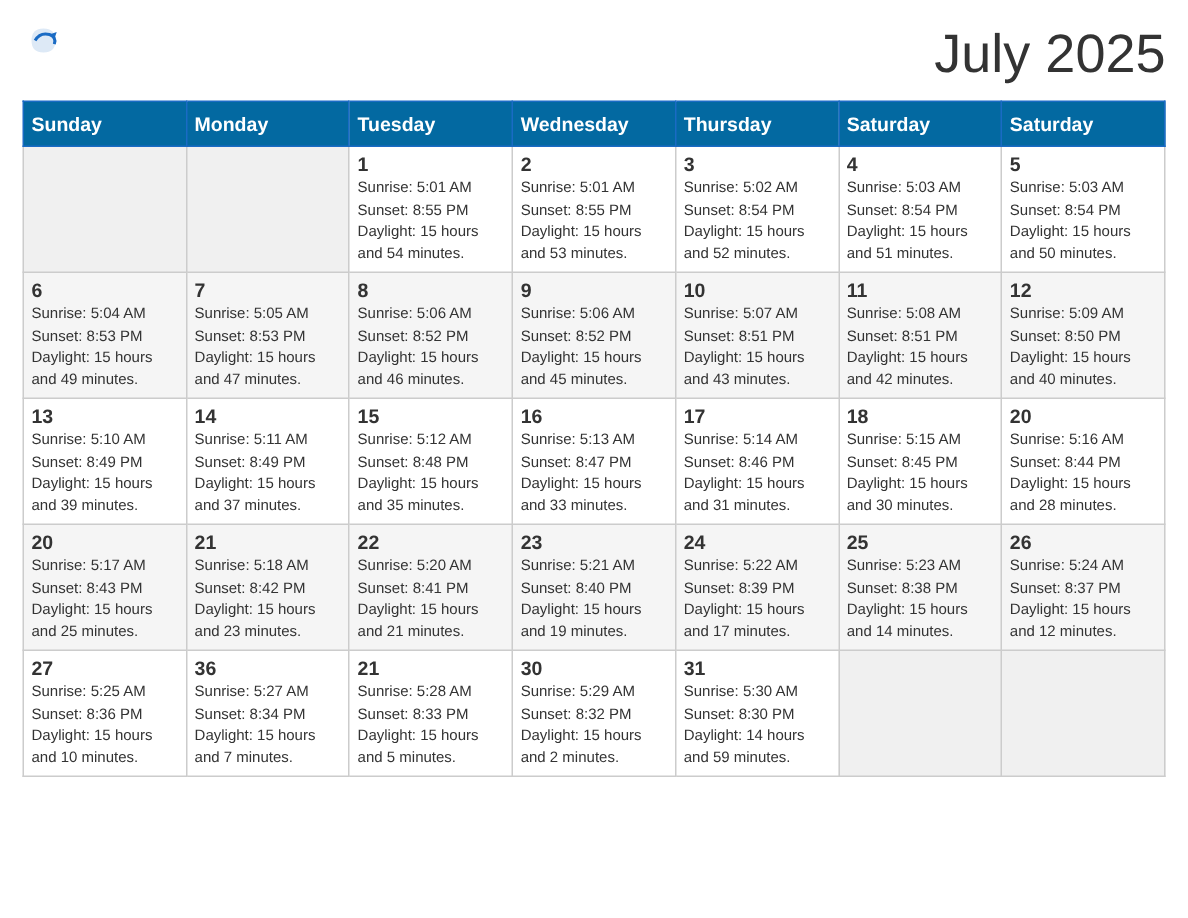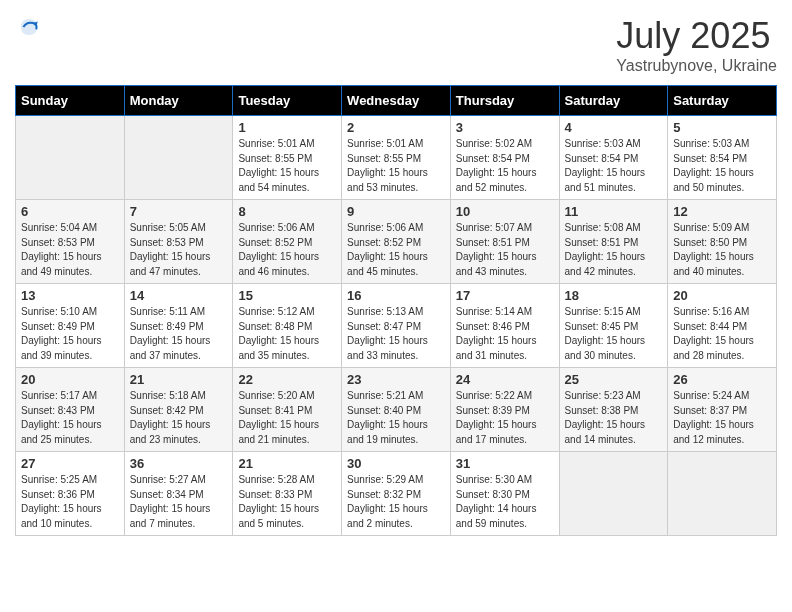--- a/index.html
+++ b/index.html
@@ -35,21 +35,21 @@
     }
     .sub-title {
       font-size: 16px;
       color: #555;
     }
     table {
       width: 100%;
       border-collapse: collapse;
     }
     thead tr th {
-      background-color: #000000;
+      background-color: #0369a1;
       color: #fff;
       padding: 7px 5px;
       text-align: left;
       font-size: 13px;
       border: 1px solid #1a6bc4;
     }
     tbody tr td {
       border: 1px solid #ccc;
       vertical-align: top;
       padding: 4px 5px;
@@ -86,21 +86,20 @@
 <div class="header">
   <div class="logo">
     <svg class="logo-icon" viewBox="0 0 30 30" width="30" height="30">
       <path d="M15 5 Q25 5 25 15 Q25 25 15 25 Q5 25 5 15 Q5 5 15 5Z" fill="#1a6bc4" opacity="0.15"></path>
       <path d="M8 15 Q12 8 20 10 Q26 12 24 18" fill="none" stroke="#1a6bc4" stroke-width="2.5"></path>
       <path d="M20 10 L26 8 L24 14Z" fill="#1a6bc4"></path>
     </svg>
   </div>
   <div class="title-block">
     <div class="main-title">July 2025</div>
-    <div class="sub-title">Yastrubynove, Ukraine</div>
   </div>
 </div>
 
 <table>
   <thead>
     <tr>
     <th>Sunday</th>
         <th>Monday</th>
         <th>Tuesday</th>
         <th>Wednesday</th>

